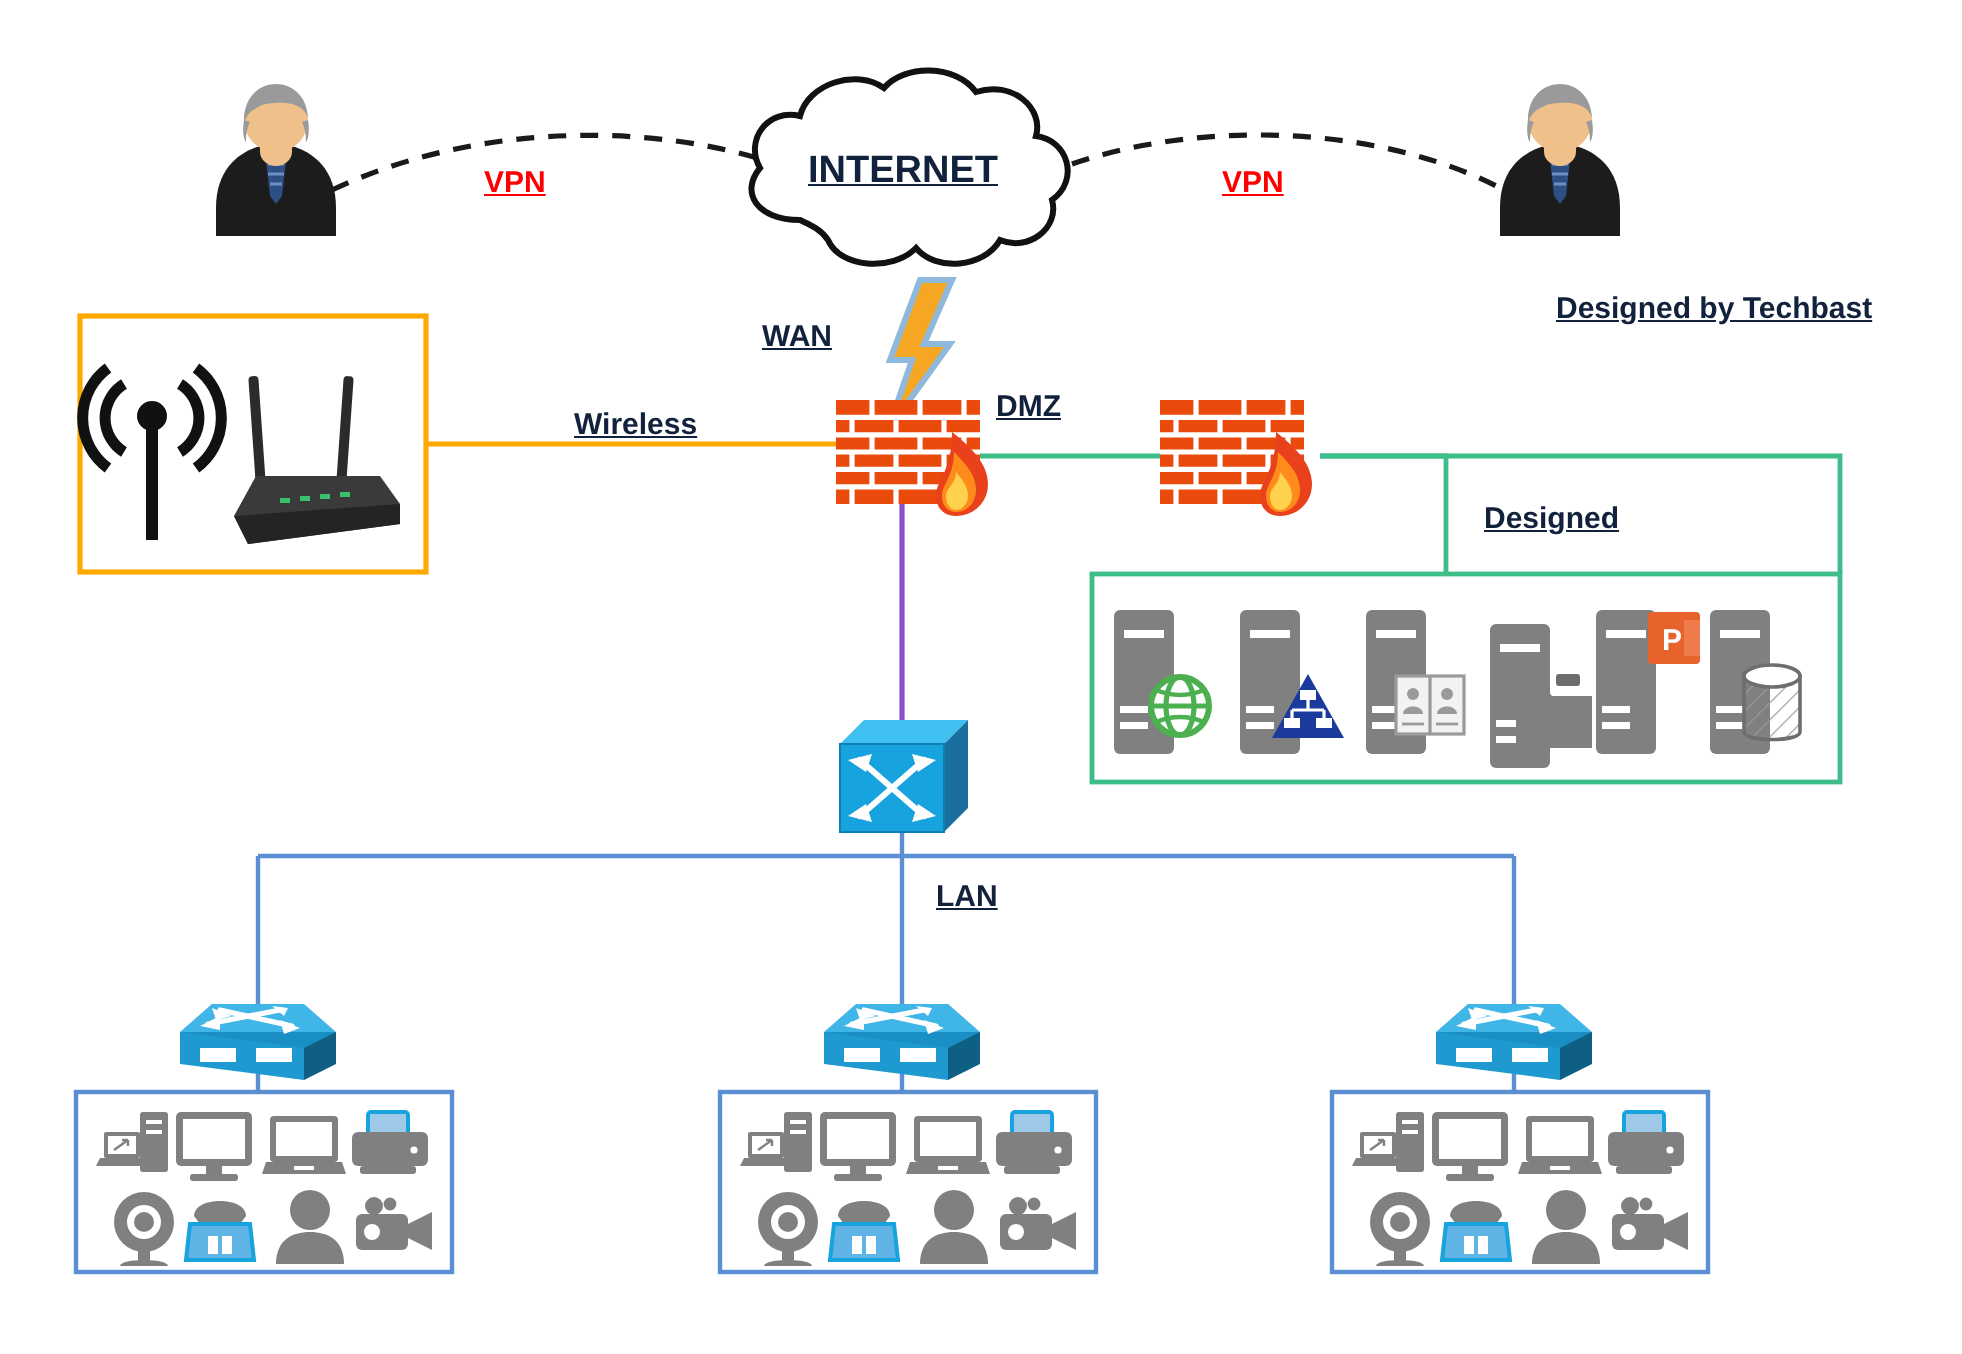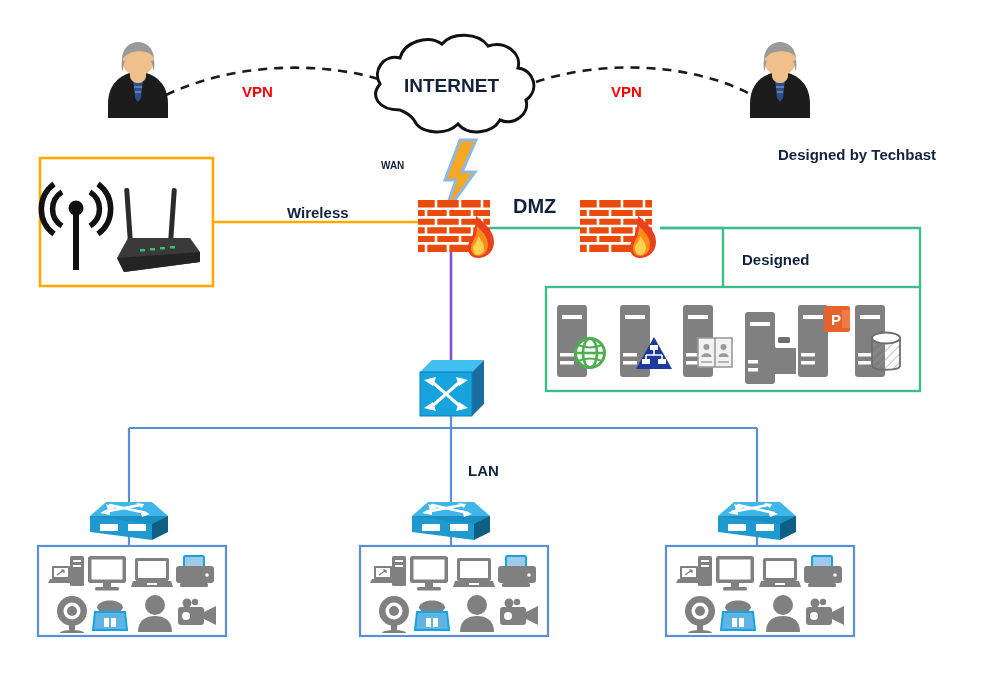--- a/index.html
+++ b/index.html
@@ -1,28 +1,28 @@
 <!DOCTYPE html>
 <html><head>
 <meta charset="utf-8">
 <title>Network Diagram</title>
 <style>
   html,body{margin:0;padding:0;background:#ffffff;}
   body{width:981px;height:677px;overflow:hidden;
        font-family:"Liberation Sans","DejaVu Sans",sans-serif;}
   #stage{position:relative;width:981px;height:677px;background:#fff;}
   #svgroot{position:absolute;left:0;top:0;width:981px;height:677px;}
-  .lbl{position:absolute;white-space:nowrap;font-weight:bold;}
+  .lbl{position:absolute;white-space:nowrap;font-weight:bold;text-decoration:underline;}
   .lbl-dark{color:#12223c;}
   .lbl-red{color:#fe0000;}
-  #lbl-wan{left:381px;top:160px;font-size:10px;}
-  #lbl-dmz{left:513px;top:195px;font-size:20px;}
+  #lbl-wan{left:381px;top:160px;font-size:15px;}
+  #lbl-dmz{left:498px;top:195px;font-size:15px;}
   #lbl-wireless{left:239px;top:204px;font-size:15px;margin-left:48px;}
   #lbl-servers{left:742px;top:251px;font-size:15px;}
-  #lbl-lan{left:468px;top:440px;font-size:15px;margin-top:22px;}
+  #lbl-lan{left:468px;top:440px;font-size:15px;}
   #lbl-internet{left:404px;top:75px;font-size:19px;color:#12223c;text-align:right;}
   #lbl-vpn-left{left:242px;top:83px;font-size:15px;}
   #lbl-vpn-right{left:611px;top:83px;font-size:15px;}
   #lbl-credit{left:778px;top:146px;font-size:15px;text-align:right;}
 </style>
 </head>
 <body>
 
 <div id="stage">
 

